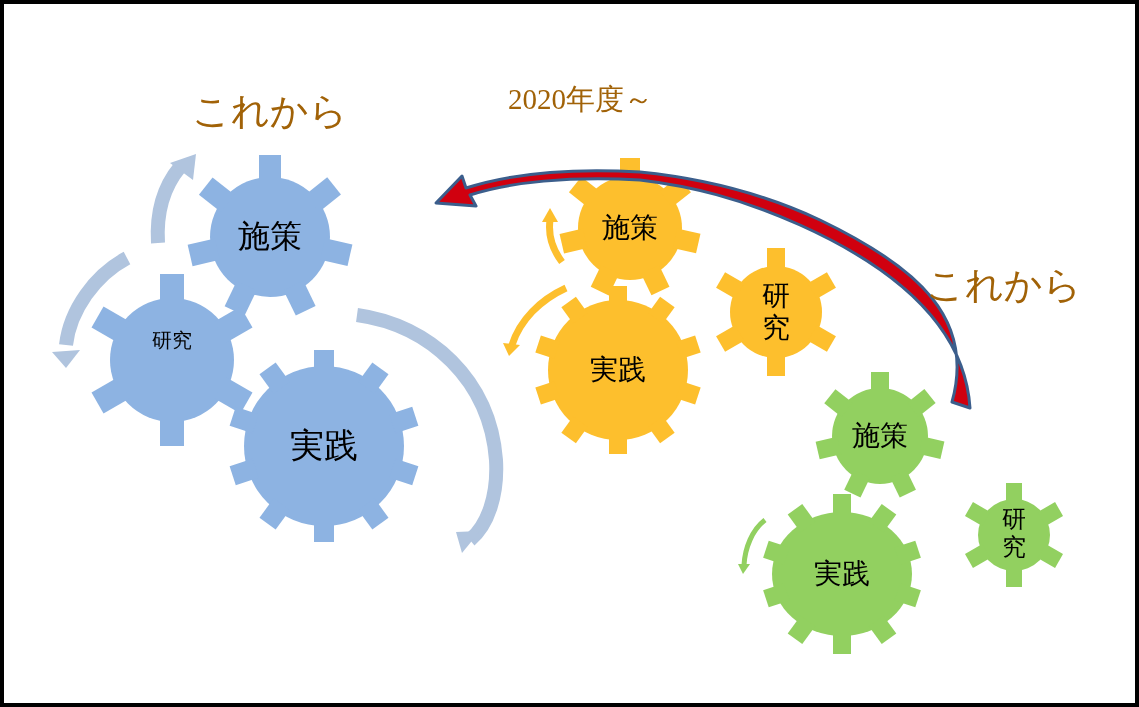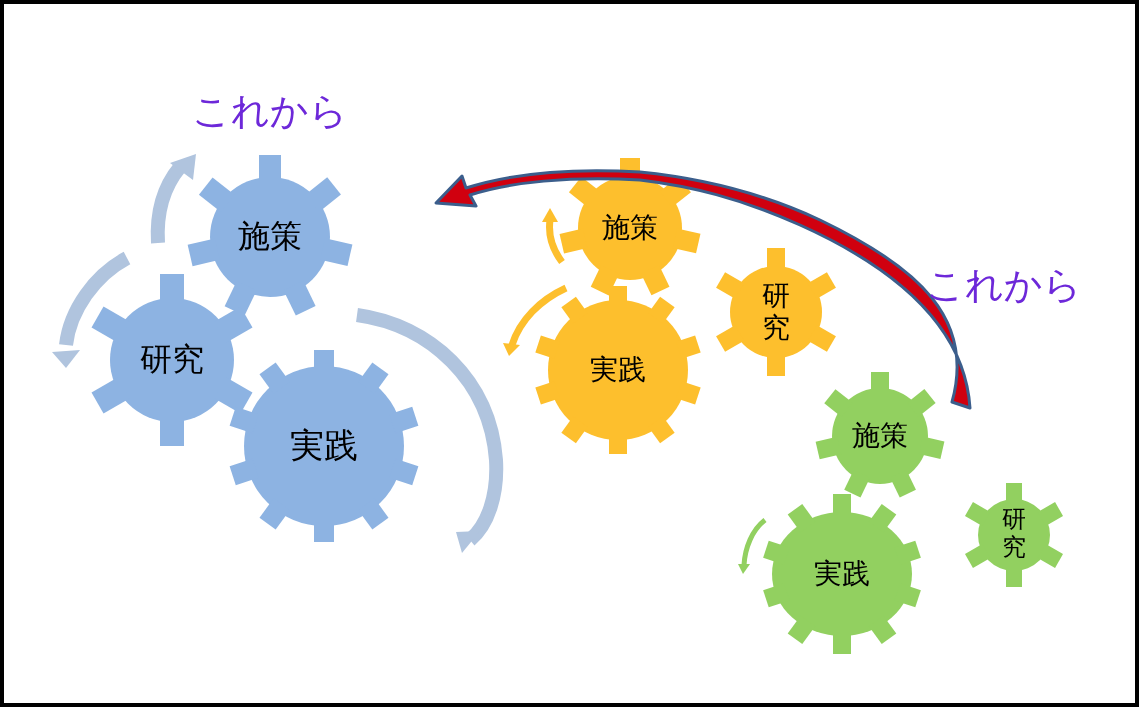--- a/index.html
+++ b/index.html
@@ -7,21 +7,21 @@
     position: relative;
     width: 1139px; height: 707px;
     box-sizing: border-box;
     border: 4px solid #000000;
     background: #ffffff;
     overflow: hidden;
     font-family: "DejaVu Sans", "Liberation Sans", sans-serif;
   }
   svg.canvas { position: absolute; left: -4px; top: -4px; }
   .label {
-    position: absolute; color: #6d28d9; white-space: nowrap;
+    position: absolute; color: #a16207; white-space: nowrap;
     font-family: Liberation Serif, serif;
   }
   .title-future { left: 188px; top: 82px; font-size: 38px; }
   .title-past { left: 922px; top: 256px; font-size: 38px; }
   .caption { left: 504px; top: 76px; font-size: 29px; line-height: 38px; }
   .gear-text { position: absolute; color: #000; text-align: right; transform: translate(-50%, -50%); white-space: nowrap; }
   .vertical { line-height: 1.15; }
 </style>
 </head>
 <body>
@@ -173,24 +173,25 @@
     </g>
 
     <g>
       <path d="M970,408 C965,330 900,270 800,225 C740,198 690,186 640,180 C570,176 510,182 470,195 L476,206 L436,203 L462,176 L466,188 C510,174 570,168 640,172 C700,178 760,192 820,220 C920,268 975,320 952,402 Z" fill="#D0000F" stroke="#3B5E8C" stroke-width="3" stroke-linejoin="round"></path>
     </g>
   </svg>
 
   <div class="label title-future">これから</div>
   <div class="label title-past">これから</div>
   <div class="label caption">
+    <div>2020年度～</div>
   </div>
 
   <div class="gear-text" style="left:266px;top:233px;font-size:32px;">施策</div>
-  <div class="gear-text" style="left:168px;top:356px;font-size:32px;">研究</div>
+  <div class="gear-text" style="left:168px;top:336px;font-size:20px;">研究</div>
   <div class="gear-text" style="left:320px;top:442px;font-size:34px;">実践</div>
 
   <div class="gear-text" style="left:626px;top:224px;font-size:28px;">施策</div>
   <div class="gear-text vertical" style="left:772px;top:308px;font-size:28px;">
     <div>研</div>
     <div>究</div>
   </div>
   <div class="gear-text" style="left:614px;top:366px;font-size:28px;">実践</div>
 
   <div class="gear-text" style="left:876px;top:432px;font-size:28px;">施策</div>

